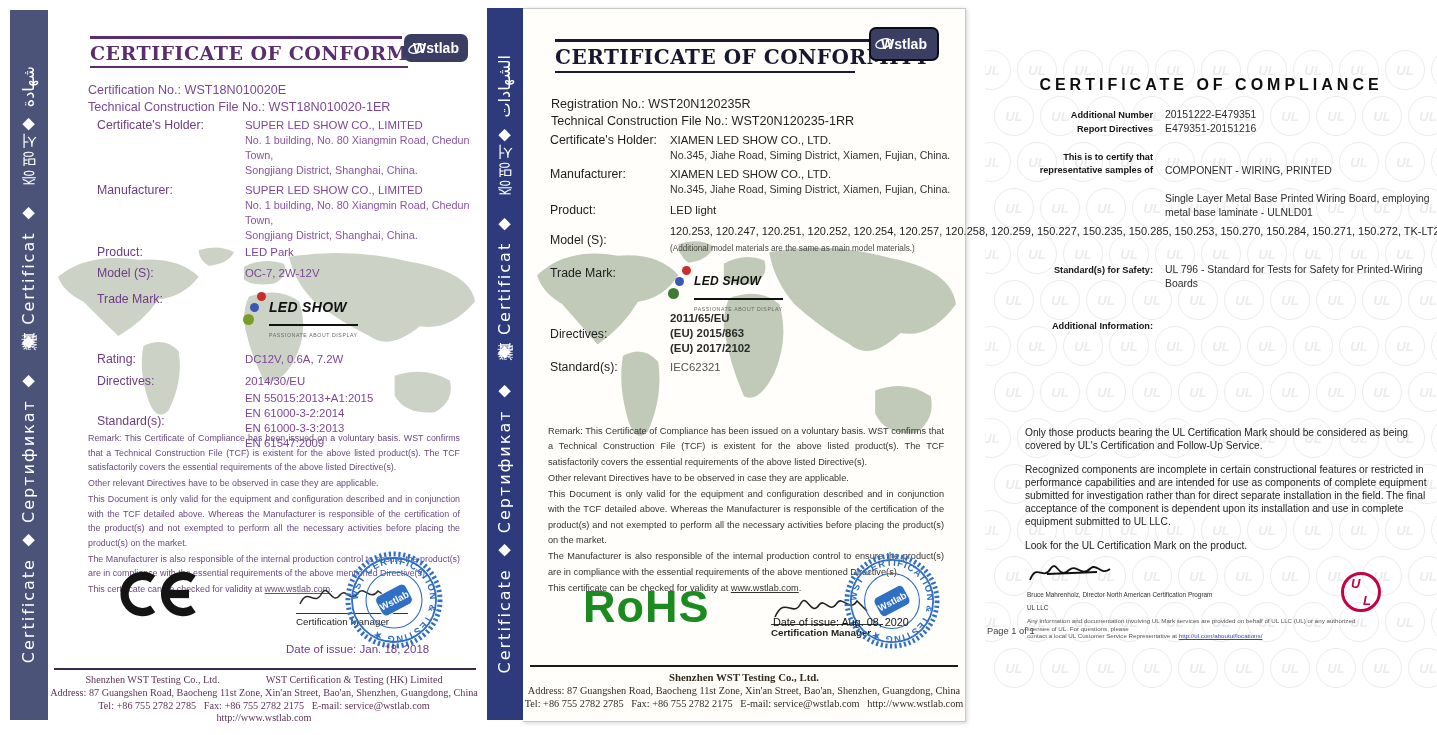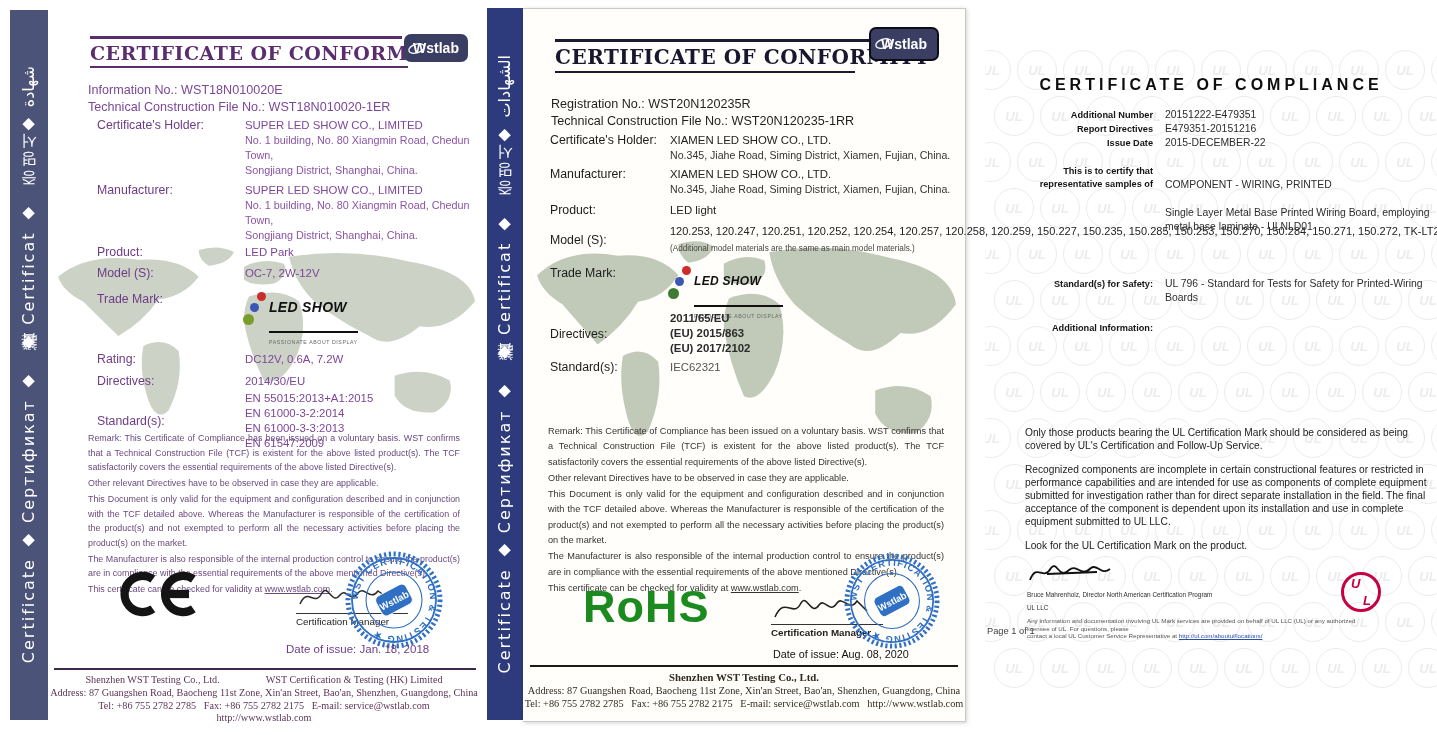--- a/index.html
+++ b/index.html
@@ -66,21 +66,21 @@
 
   
   .ledshow{display:flex;align-items:flex-start;height:46px;}
   .dots{position:relative;width:24px;height:40px;flex:none;}
   .dot{position:absolute;border-radius:50%;width:9px;height:9px;}
   .dot-r{background:#cc2c2c;left:12px;top:0;}
   .dot-b{background:#3a57b5;left:5px;top:11px;}
   .dot-g{background:#7a9c28;left:-2px;top:22px;width:11px;height:11px;}
   .ls-body{padding-top:8px;}
   .ls-name{font-weight:bold;font-size:14px;color:#111;letter-spacing:.3px;font-style:italic;
-           border-bottom:2px solid #111;padding-bottom:16px;display:block;}
+           border-bottom:2px solid #111;padding-bottom:9px;display:block;}
   .ls-sub{display:block;font-size:5.2px;color:#666;letter-spacing:.6px;text-align:right;margin-top:2px;}
 
   
   .map{position:absolute;z-index:1;}
   #p1 .map{left:0;top:232px;width:432px;height:208px;}
   #p2 .map{left:4px;top:226px;width:434px;height:242px;}
   #p1 .map path{fill:#ccd3c6;}
   #p2 .map path{fill:#c1cab8;}
 
   
@@ -95,21 +95,21 @@
   .stamp{position:absolute;z-index:4;}
   #p1 .stamp{left:296px;top:540px;width:100px;height:100px;}
   #p2 .stamp{left:320px;top:543px;width:98px;height:98px;}
   .sigwrap{position:absolute;z-index:3;}
   #p1 .sigwrap{left:248px;top:570px;}
   #p2 .sigwrap{left:248px;top:582px;}
   .sigline{border-top:1.2px solid #333;width:112px;margin-top:-3px;}
   .role{font-size:9.8px;color:#1d1d1d;margin-top:2px;}
   .dateline{position:absolute;z-index:5;}
   #p1 .dateline{left:238px;top:633px;font-size:11.5px;color:#6d3c86;}
-  #p2 .dateline{left:250px;top:639px;font-size:10.8px;color:#111;}
+  #p2 .dateline{left:250px;top:607px;font-size:10.8px;color:#111;}
   .rohs{position:absolute;left:60px;top:572px;font-weight:bold;font-size:45px;color:#1b8a1f;
         letter-spacing:1px;z-index:3;}
 
   
   .footrule{position:absolute;z-index:3;}
   #p1 .footrule{left:6px;top:658px;width:422px;height:2px;background:#3c2b4e;}
   #p2 .footrule{left:7px;top:656px;width:428px;height:2px;background:#1f1a14;}
   .footer{position:absolute;width:100%;text-align:center;font-family:"Liberation Serif",serif;z-index:3;}
   #p1 .footer{left:0;top:664px;color:#5b3557;font-size:10.2px;line-height:12.8px;}
   #p2 .footer{left:0;top:662px;color:#332a1e;font-size:10.3px;line-height:13px;}
@@ -122,21 +122,21 @@
   .wm-cell{position:absolute;width:38px;height:38px;border:1.6px solid #ececec;border-radius:50%;
            color:#ececec;font-style:italic;font-weight:bold;font-size:13px;
            display:flex;align-items:center;justify-content:center;}
   .ultitle{position:absolute;left:0;top:76px;width:452px;text-align:center;font-weight:bold;
            font-size:16px;letter-spacing:4px;color:#0d0d0d;z-index:2;}
   .ulrows{position:absolute;left:0;top:108px;width:452px;z-index:2;}
   .ulrow{display:flex;}
   .ullbl{flex:none;width:168px;text-align:right;font-weight:bold;font-size:9.2px;color:#151515;
          padding-right:12px;line-height:13px;padding-top:1px;white-space:pre-line;}
   .ulval{font-size:10.4px;color:#2d2d2d;line-height:14px;white-space:pre-line;}
-  .mt20{margin-top:20px;} .mt14{margin-top:14px;} .mt10{margin-top:16px;}
+  .mt20{margin-top:20px;} .mt14{margin-top:14px;} .mt10{margin-top:28px;}
   .ulparas{position:absolute;left:40px;top:426px;width:404px;z-index:2;font-size:10.2px;
            line-height:13px;color:#222;}
   .ulparas p{margin:0 0 11px 0;}
   .ulsig{position:absolute;left:42px;top:560px;z-index:2;width:340px;}
   .signame{font-size:6.4px;color:#333;margin-top:1px;}
   .sigco{font-size:6.4px;color:#333;margin-top:6px;}
   .finep{font-size:6.2px;color:#555;margin-top:6px;line-height:7.6px;width:336px;}
   .ullogo{position:absolute;left:356px;top:572px;width:34px;height:34px;border:3px solid #c50045;
           border-radius:50%;z-index:2;}
   .ullogo span{position:absolute;font-style:italic;font-weight:bold;font-size:13px;color:#c50045;}
@@ -157,21 +157,21 @@
     <h1 class="wst-title">CERTIFICATE OF CONFORMITY</h1>
     <div class="ruleB"></div>
   </div>
   <div class="wstlogo">
     <svg class="swoosh" viewBox="0 0 30 16">
       <ellipse cx="12" cy="8" rx="10" ry="5.5" fill="none" stroke="#ffffff" stroke-width="1.6" transform="rotate(-18 12 8)"></ellipse>
     </svg>
     <span>Wstlab</span>
   </div>
   <div class="regblk">
-    <div>Information No.: WST18N010020E</div>
+    <div>Certification No.: WST18N010020E</div>
     <div>Technical Construction File No.: WST18N010020-1ER</div>
   </div>
 
   <svg class="map" viewBox="0 0 430 210" preserveAspectRatio="none">
     <path d="M10,35 Q40,10 90,18 Q130,15 150,35 Q135,55 110,58 Q95,80 70,95 Q50,75 35,60 Q15,50 10,35 Z"></path>
     <path d="M150,8 Q170,2 185,10 Q180,22 160,24 Q150,18 150,8 Z"></path>
     <path d="M95,105 Q115,95 130,110 Q135,140 120,170 Q108,182 100,160 Q90,130 95,105 Z"></path>
     <path d="M195,25 Q215,15 235,22 Q240,35 225,42 Q205,45 195,38 Z"></path>
     <path d="M200,55 Q230,45 250,60 Q260,90 245,120 Q230,146 215,140 Q200,110 195,80 Q195,65 200,55 Z"></path>
     <path d="M240,15 Q300,5 360,20 Q420,30 425,60 Q400,90 370,85 Q340,110 320,95 Q290,80 265,60 Q245,40 240,15 Z"></path>
@@ -573,24 +573,20 @@
 
   <div class="ulrows">
     <div class="ulrow">
       <span class="ullbl">Additional Number</span>
       <span class="ulval">20151222-E479351</span>
     </div>
     <div class="ulrow">
       <span class="ullbl">Report Directives</span>
       <span class="ulval">E479351-20151216</span>
     </div>
-    <div class="ulrow">
-      <span class="ullbl">Issue Date</span>
-      <span class="ulval">2015-DECEMBER-22</span>
-    </div>
     <div class="ulrow mt14">
       <span class="ullbl">This is to certify that
 representative samples of</span>
       <span class="ulval">
         <span style="display:block">COMPONENT - WIRING, PRINTED</span>
         <span class="pre" style="display:block">Single Layer Metal Base Printed Wiring Board, employing
 metal base laminate - ULNLD01</span>
       </span>
     </div>
     <div class="ulrow mt14">

